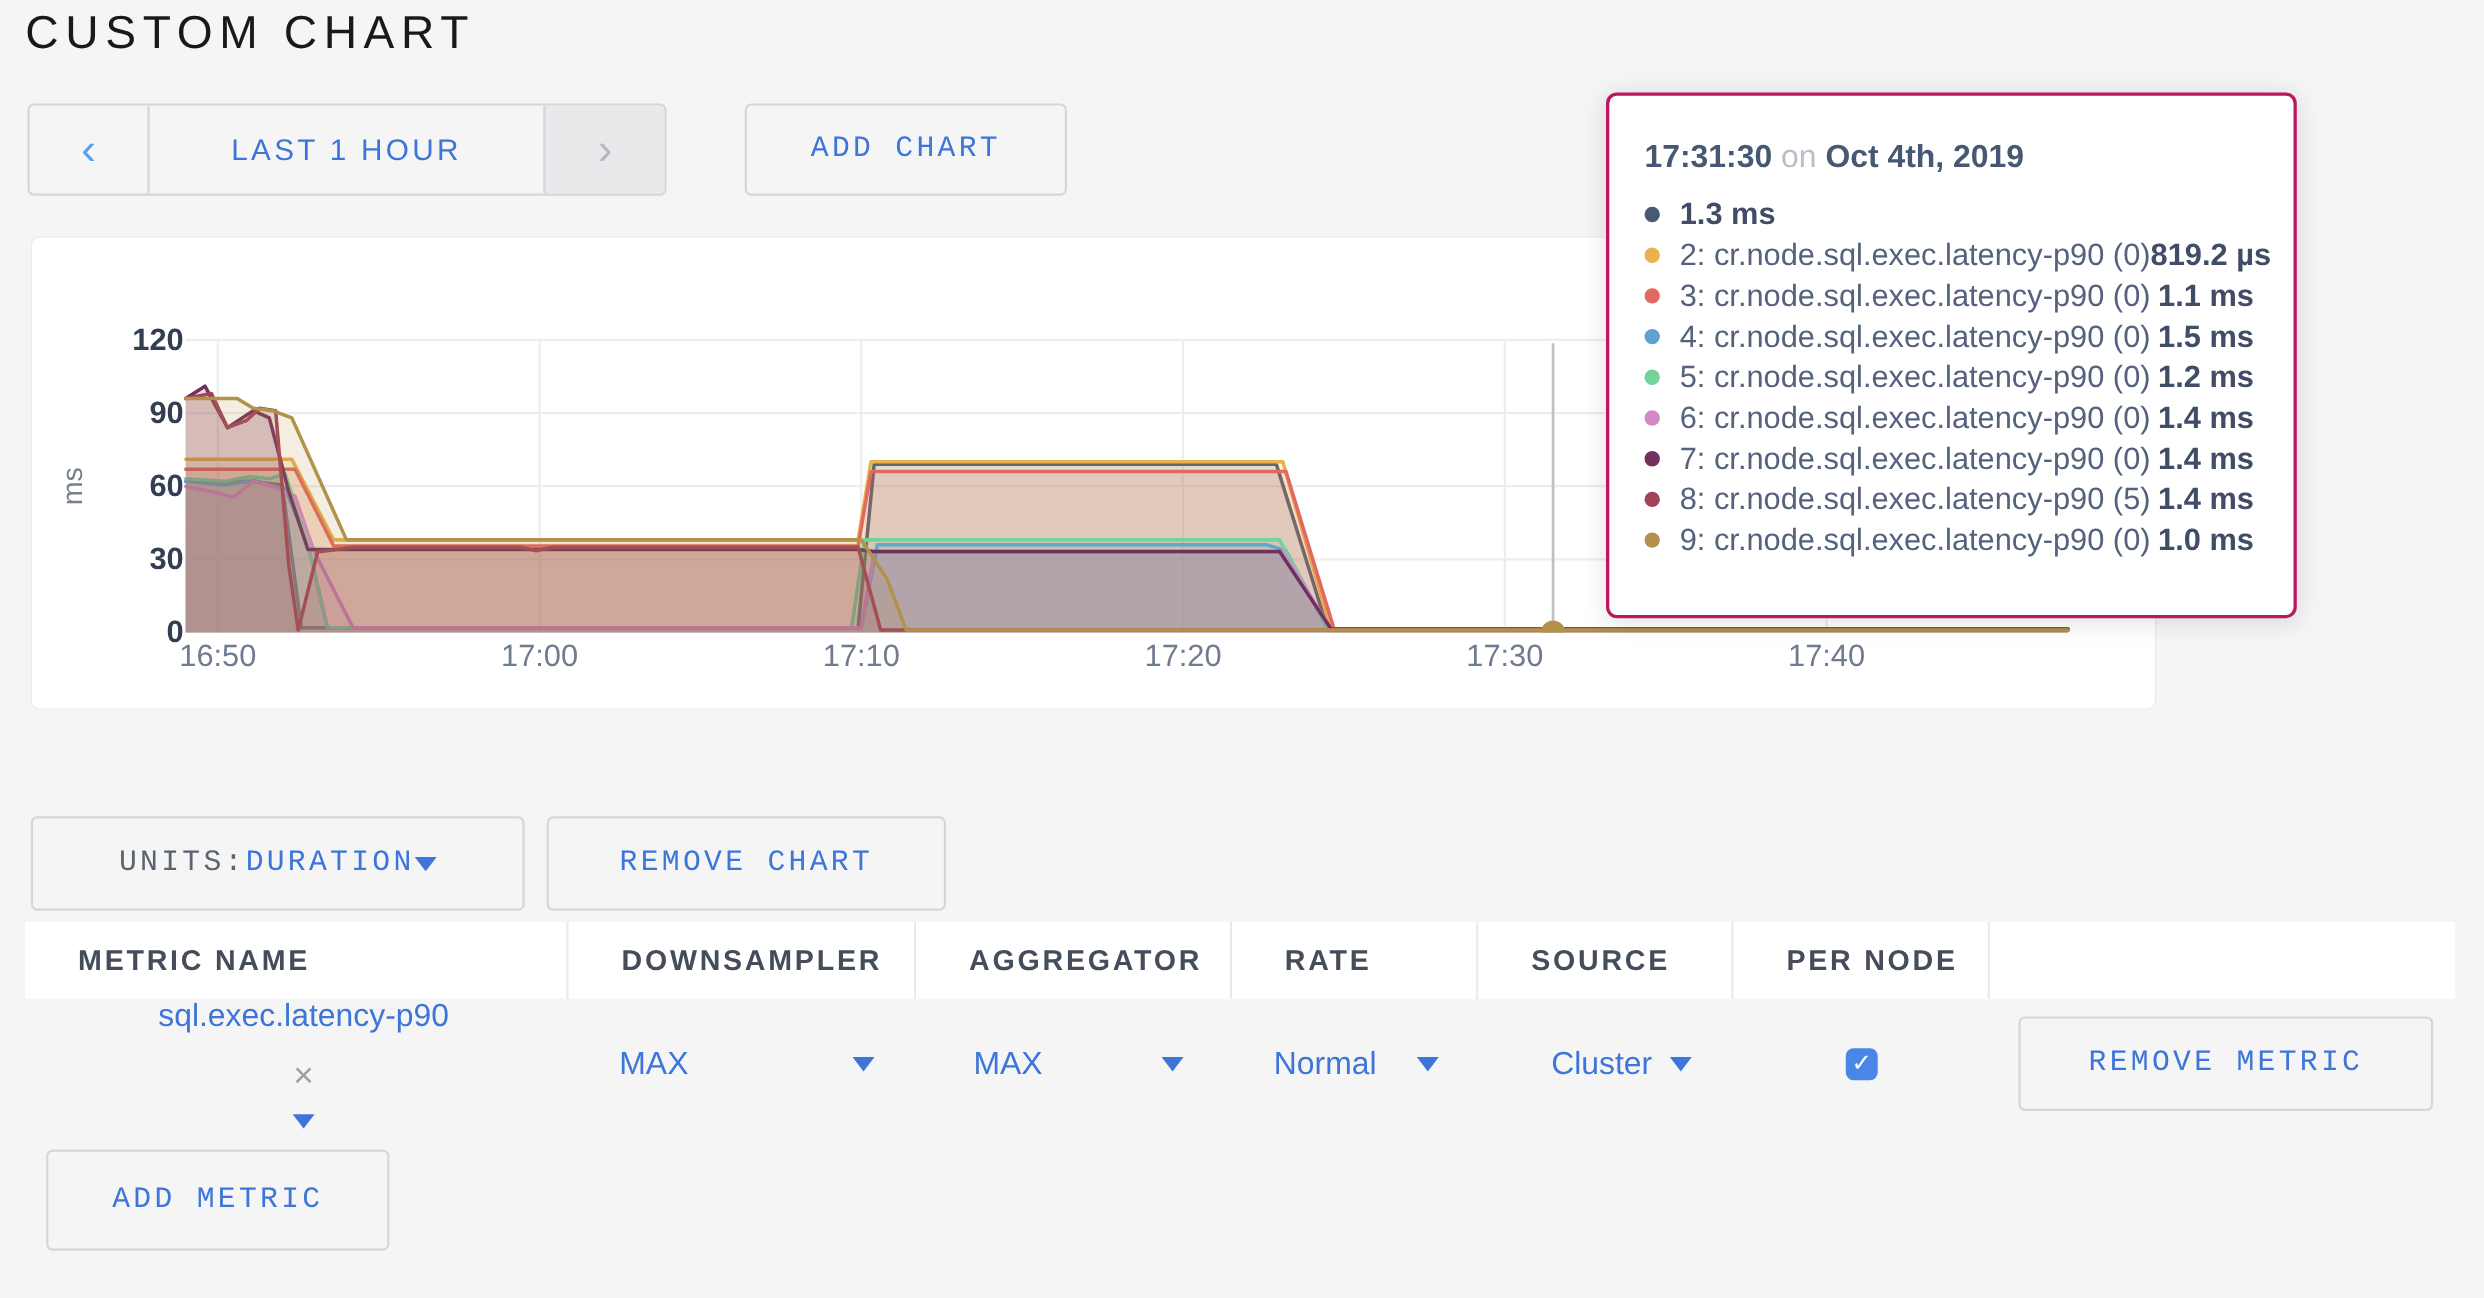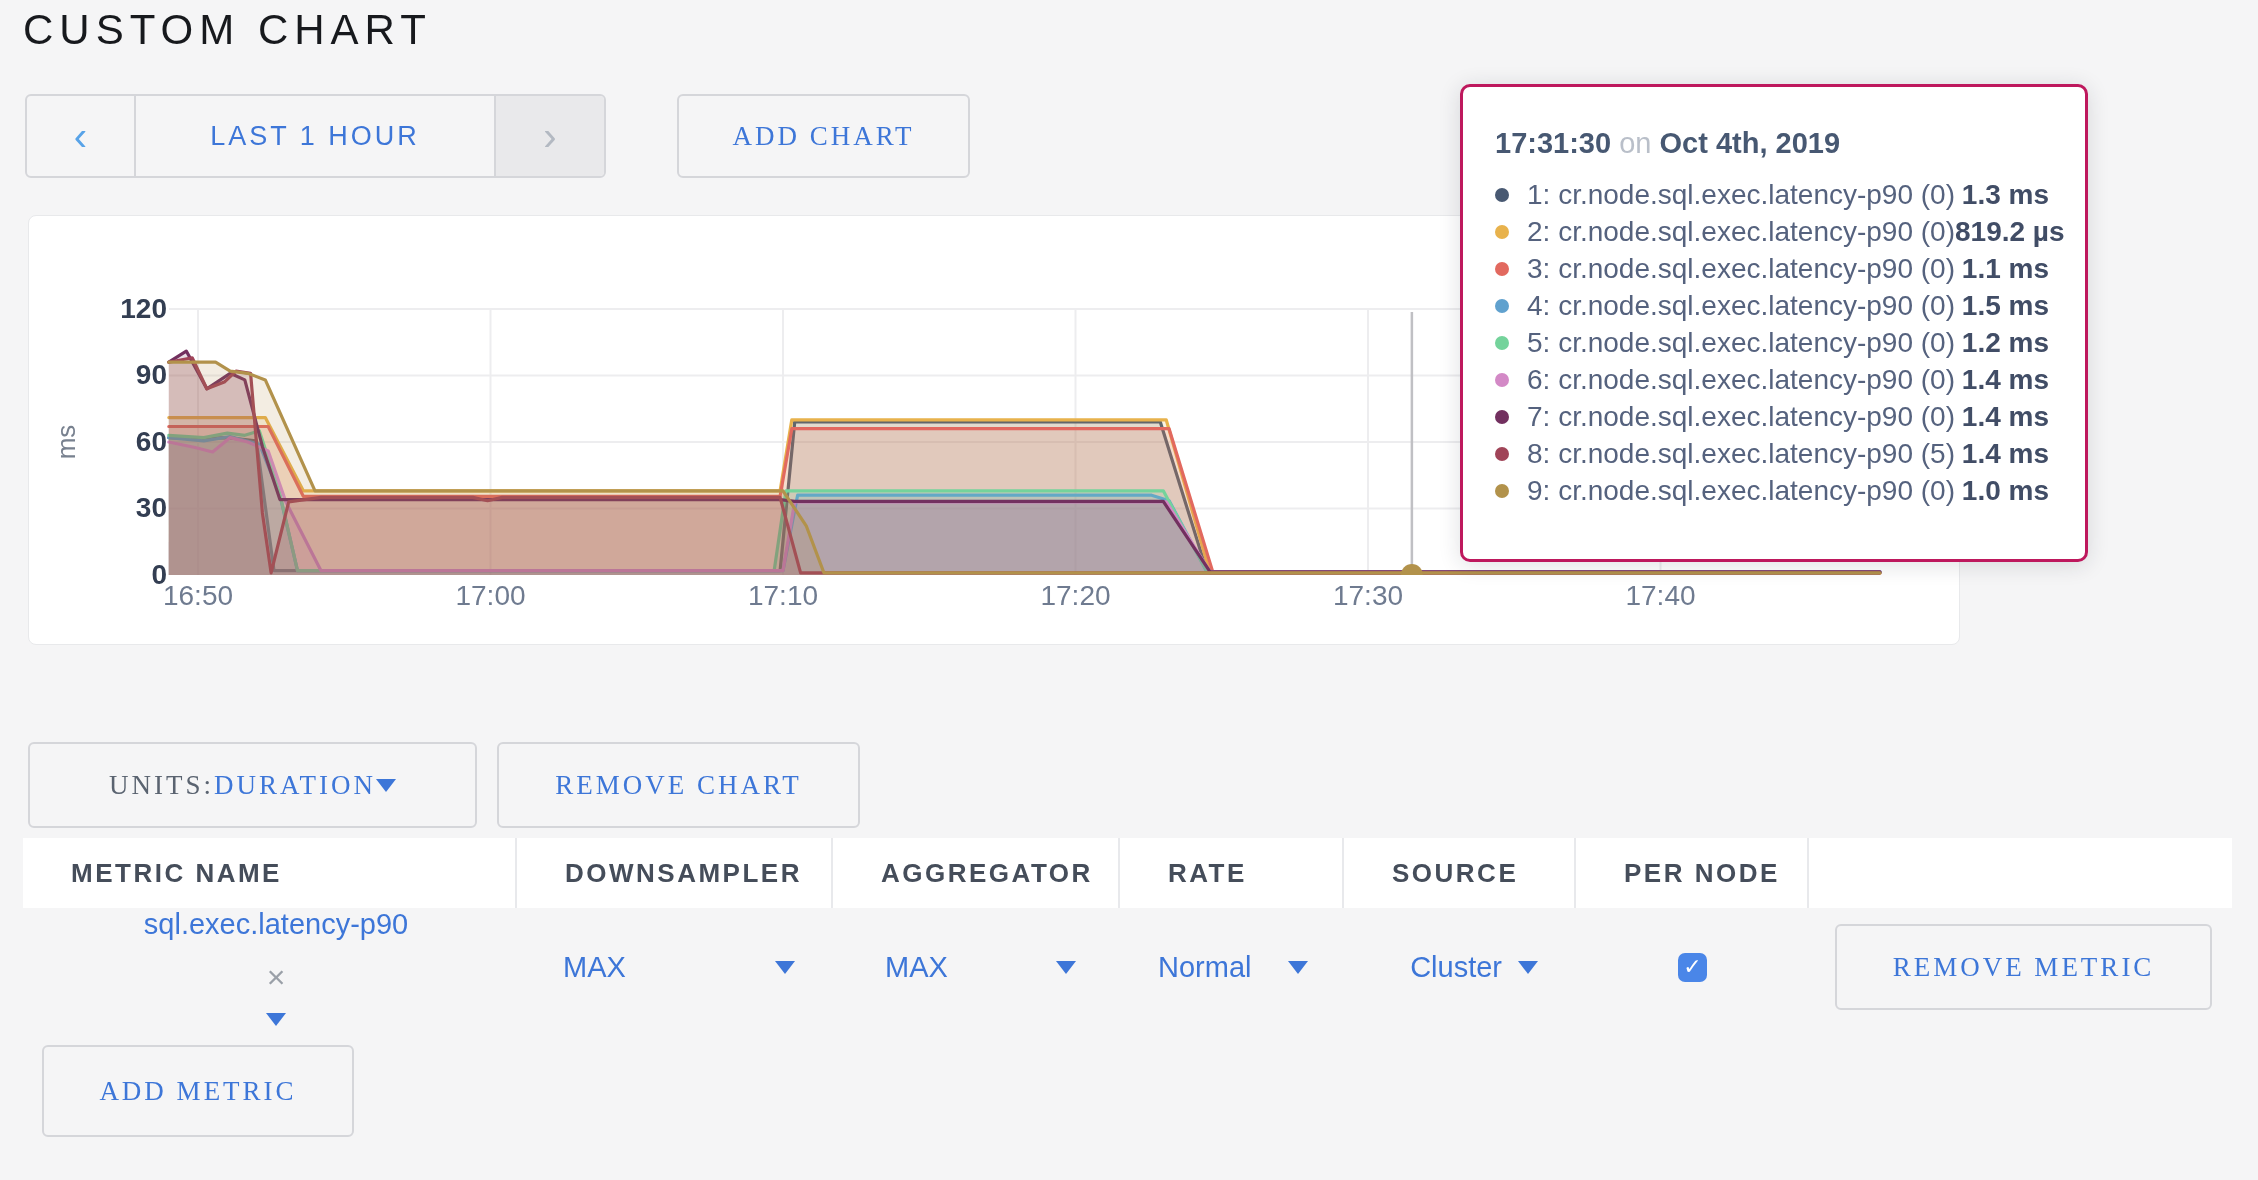--- a/index.html
+++ b/index.html
@@ -33,21 +33,21 @@
   #seg-next { width:110px; border-left:2px solid #d5d6da; background:#e9e9eb; }
   .chev { font-size:40px; line-height:1; }
   #chevron-left  { color:#58a3e8; }
   #chevron-right { color:#b3b9c2; }
 
   .btn {
     display:flex; align-items:center; justify-content:center;
     border:2px solid #d5d6da; border-radius:6px;
     background:transparent; cursor:pointer;
     font-size:27px; letter-spacing:3px; color:#3d76d8; font-weight:500;
-    font-family:Liberation Serif, serif;
+    font-family:Liberation Mono, monospace;
   }
   #add-chart { left:677px; top:94px; width:293px; height:84px; }
 
   
   #chart-card {
     left:28px; top:215px; width:1932px; height:430px;
     background:#fff; border:1px solid #e8e9eb; border-radius:8px;
   }
   #chart-svg { display:block; }
 
@@ -177,21 +177,20 @@
 
 <div id="tooltip" class="abs">
   <div id="tooltip-title">
     <span>17:31:30</span>
     <span class="on-word">on</span>
     <span>Oct 4th, 2019</span>
   </div>
   <ul id="tooltip-rows">
       <li>
         <span class="dot" style="background: rgb(72, 89, 114);"></span>
-        <span class="lbl">1: cr.node.sql.exec.latency-p90 (0)</span>
         <span class="val">1.3 ms</span>
       </li>
       <li>
         <span class="dot" style="background: rgb(232, 178, 76);"></span>
         <span class="lbl">2: cr.node.sql.exec.latency-p90 (0)</span>
         <span class="val">819.2 µs</span>
       </li>
       <li>
         <span class="dot" style="background: rgb(226, 105, 95);"></span>
         <span class="lbl">3: cr.node.sql.exec.latency-p90 (0)</span>

